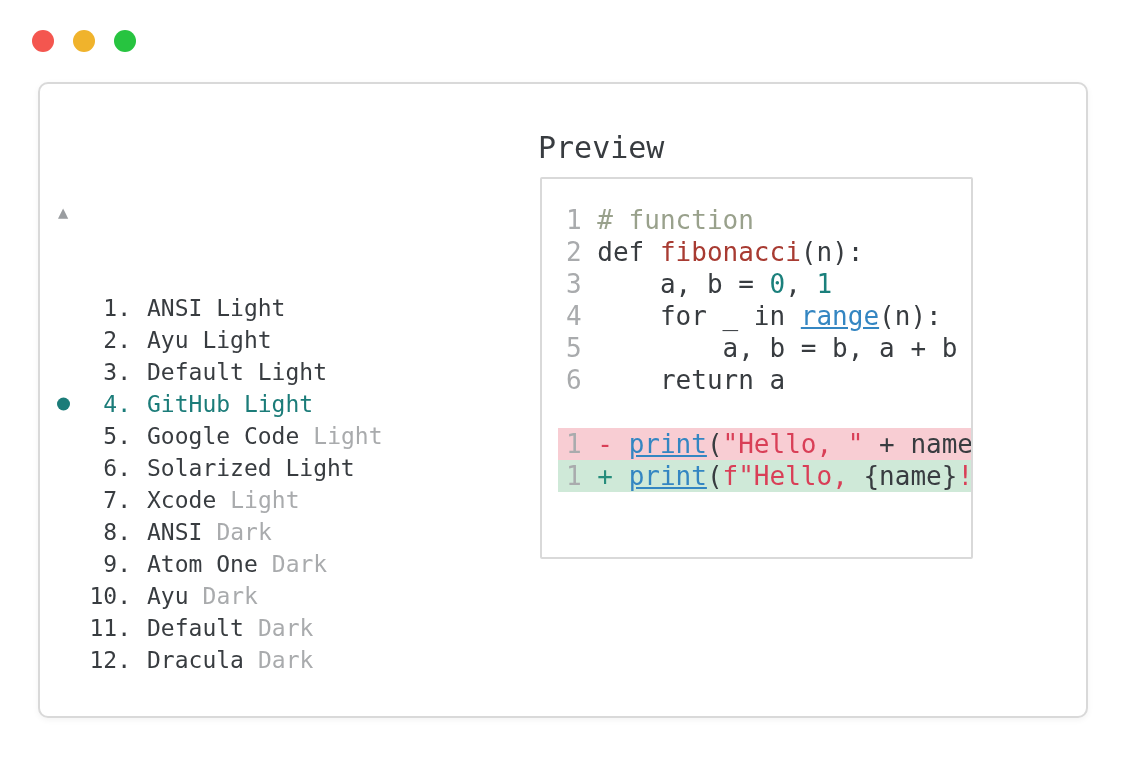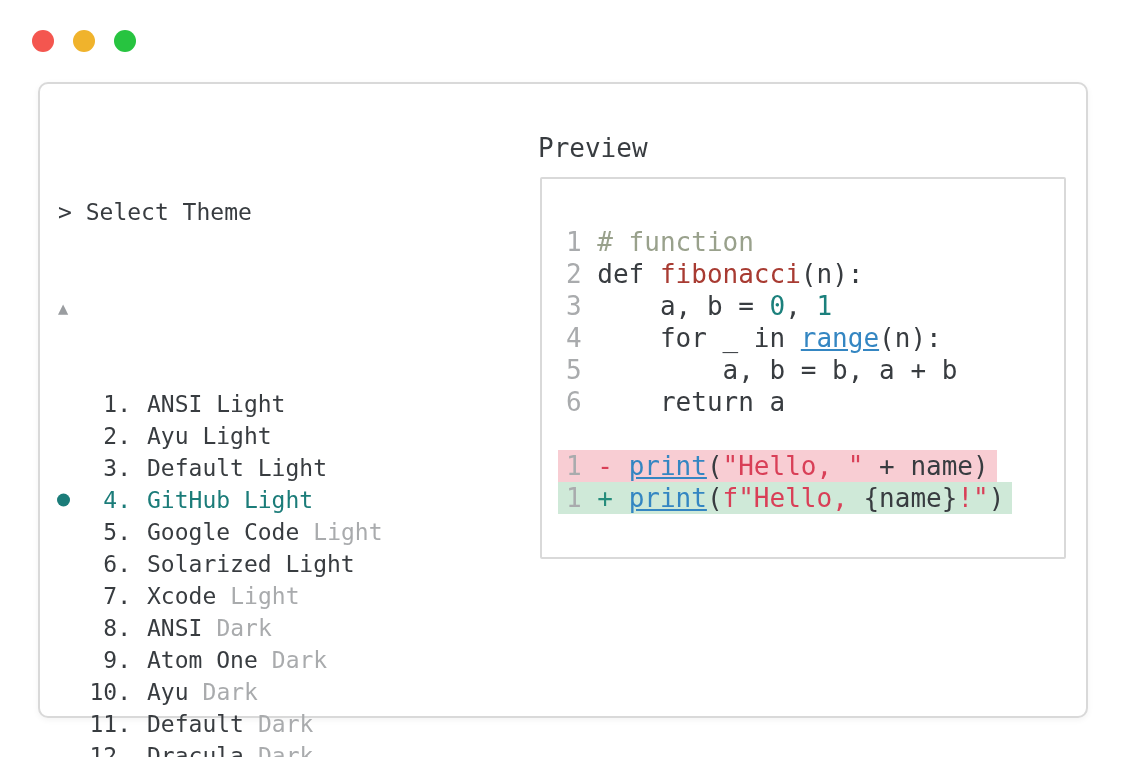--- a/index.html
+++ b/index.html
@@ -35,25 +35,25 @@
   .theme-row .bullet{
     position:absolute;left:-1px;top:50%;transform:translateY(-50%);
     width:13px;height:13px;border-radius:50%;background:var(--accent-teal);
   }
   .theme-row .num{display:inline-block;width:42px;text-align:right;margin-right:16px;color:var(--text-dark);}
   .theme-row .label{color:var(--text-dark);}
   .theme-row .muted{color:var(--text-gray);margin-left:14px;}
   .theme-row.selected .num,.theme-row.selected .label{color:var(--accent-teal);}
 
   .right-pane{position:absolute;left:498px;top:48px;}
-  .preview-label{font-size:26px;line-height:32px;color:var(--text-dark);}
+  .preview-label{font-size:30px;line-height:32px;color:var(--text-dark);}
   .preview-box{
-    position:absolute;left:2px;top:45px;width:526px;height:382px;
+    position:absolute;left:2px;top:45px;width:433px;height:382px;
     border:2px solid var(--border-gray);border-radius:2px;background:#fff;
-    padding:47px 0 0 24px;font-size:26px;line-height:32px;white-space:pre;overflow:hidden;
+    padding:25px 0 0 24px;font-size:26px;line-height:32px;white-space:pre;overflow:hidden;
   }
   .code-line{height:32px;}
   .line-inner{display:inline-block;line-height:32px;}
   .line-inner.diff{margin-left:-8px;padding:0 8px;}
   .line-inner.removed{background:var(--removed-bg);}
   .line-inner.added{background:var(--added-bg);}
   .ln{color:var(--text-gray);}
   .tok-plain{color:var(--text-dark);}
   .tok-comment{color:var(--comment-green);}
   .tok-func{color:var(--func-red);margin-top:28px;}
@@ -70,21 +70,20 @@
 
   <div class="traffic-lights">
     <span class="dot red"></span>
     <span class="dot yellow"></span>
     <span class="dot green"></span>
   </div>
 
   <div class="window">
 
     <div class="left-pane">
-      <div class="prompt">&gt; Select Theme</div>
       <div class="scroll-up">▲</div>
       <ul class="theme-list"><li class="theme-row"><span class="num">1.</span><span class="label">ANSI Light</span></li><li class="theme-row"><span class="num">2.</span><span class="label">Ayu Light</span></li><li class="theme-row"><span class="num">3.</span><span class="label">Default Light</span></li><li class="theme-row selected"><span class="bullet"></span><span class="num">4.</span><span class="label">GitHub Light</span></li><li class="theme-row"><span class="num">5.</span><span class="label">Google Code</span><span class="muted">Light</span></li><li class="theme-row"><span class="num">6.</span><span class="label">Solarized Light</span></li><li class="theme-row"><span class="num">7.</span><span class="label">Xcode</span><span class="muted">Light</span></li><li class="theme-row"><span class="num">8.</span><span class="label">ANSI</span><span class="muted">Dark</span></li><li class="theme-row"><span class="num">9.</span><span class="label">Atom One</span><span class="muted">Dark</span></li><li class="theme-row"><span class="num">10.</span><span class="label">Ayu</span><span class="muted">Dark</span></li><li class="theme-row"><span class="num">11.</span><span class="label">Default</span><span class="muted">Dark</span></li><li class="theme-row"><span class="num">12.</span><span class="label">Dracula</span><span class="muted">Dark</span></li></ul>
       
       
       
     </div>
 
     <div class="right-pane">
       <div class="preview-label">Preview</div>
       <div class="preview-box"><div class="code-line"><span class="line-inner"><span class="ln">1 </span><span class="tok-comment"># function</span></span></div><div class="code-line"><span class="line-inner"><span class="ln">2 </span><span class="tok-plain">def </span><span class="tok-func">fibonacci</span><span class="tok-plain">(n):</span></span></div><div class="code-line"><span class="line-inner"><span class="ln">3 </span><span class="tok-plain">    a, b = </span><span class="tok-number">0</span><span class="tok-plain">, </span><span class="tok-number">1</span></span></div><div class="code-line"><span class="line-inner"><span class="ln">4 </span><span class="tok-plain">    for _ in </span><span class="tok-call">range</span><span class="tok-plain">(n):</span></span></div><div class="code-line"><span class="line-inner"><span class="ln">5 </span><span class="tok-plain">        a, b = b, a + b</span></span></div><div class="code-line"><span class="line-inner"><span class="ln">6 </span><span class="tok-plain">    return a</span></span></div><div class="code-line"></div><div class="code-line"><span class="line-inner diff removed"><span class="ln">1 </span><span class="tok-minus">-</span><span class="tok-plain"> </span><span class="tok-call">print</span><span class="tok-plain">(</span><span class="tok-string">"Hello, "</span><span class="tok-plain"> + name)</span></span></div><div class="code-line"><span class="line-inner diff added"><span class="ln">1 </span><span class="tok-plus">+</span><span class="tok-plain"> </span><span class="tok-call">print</span><span class="tok-plain">(</span><span class="tok-string">f"Hello, </span><span class="tok-plain">{name}</span><span class="tok-string">!"</span><span class="tok-plain">)</span></span></div></div>

